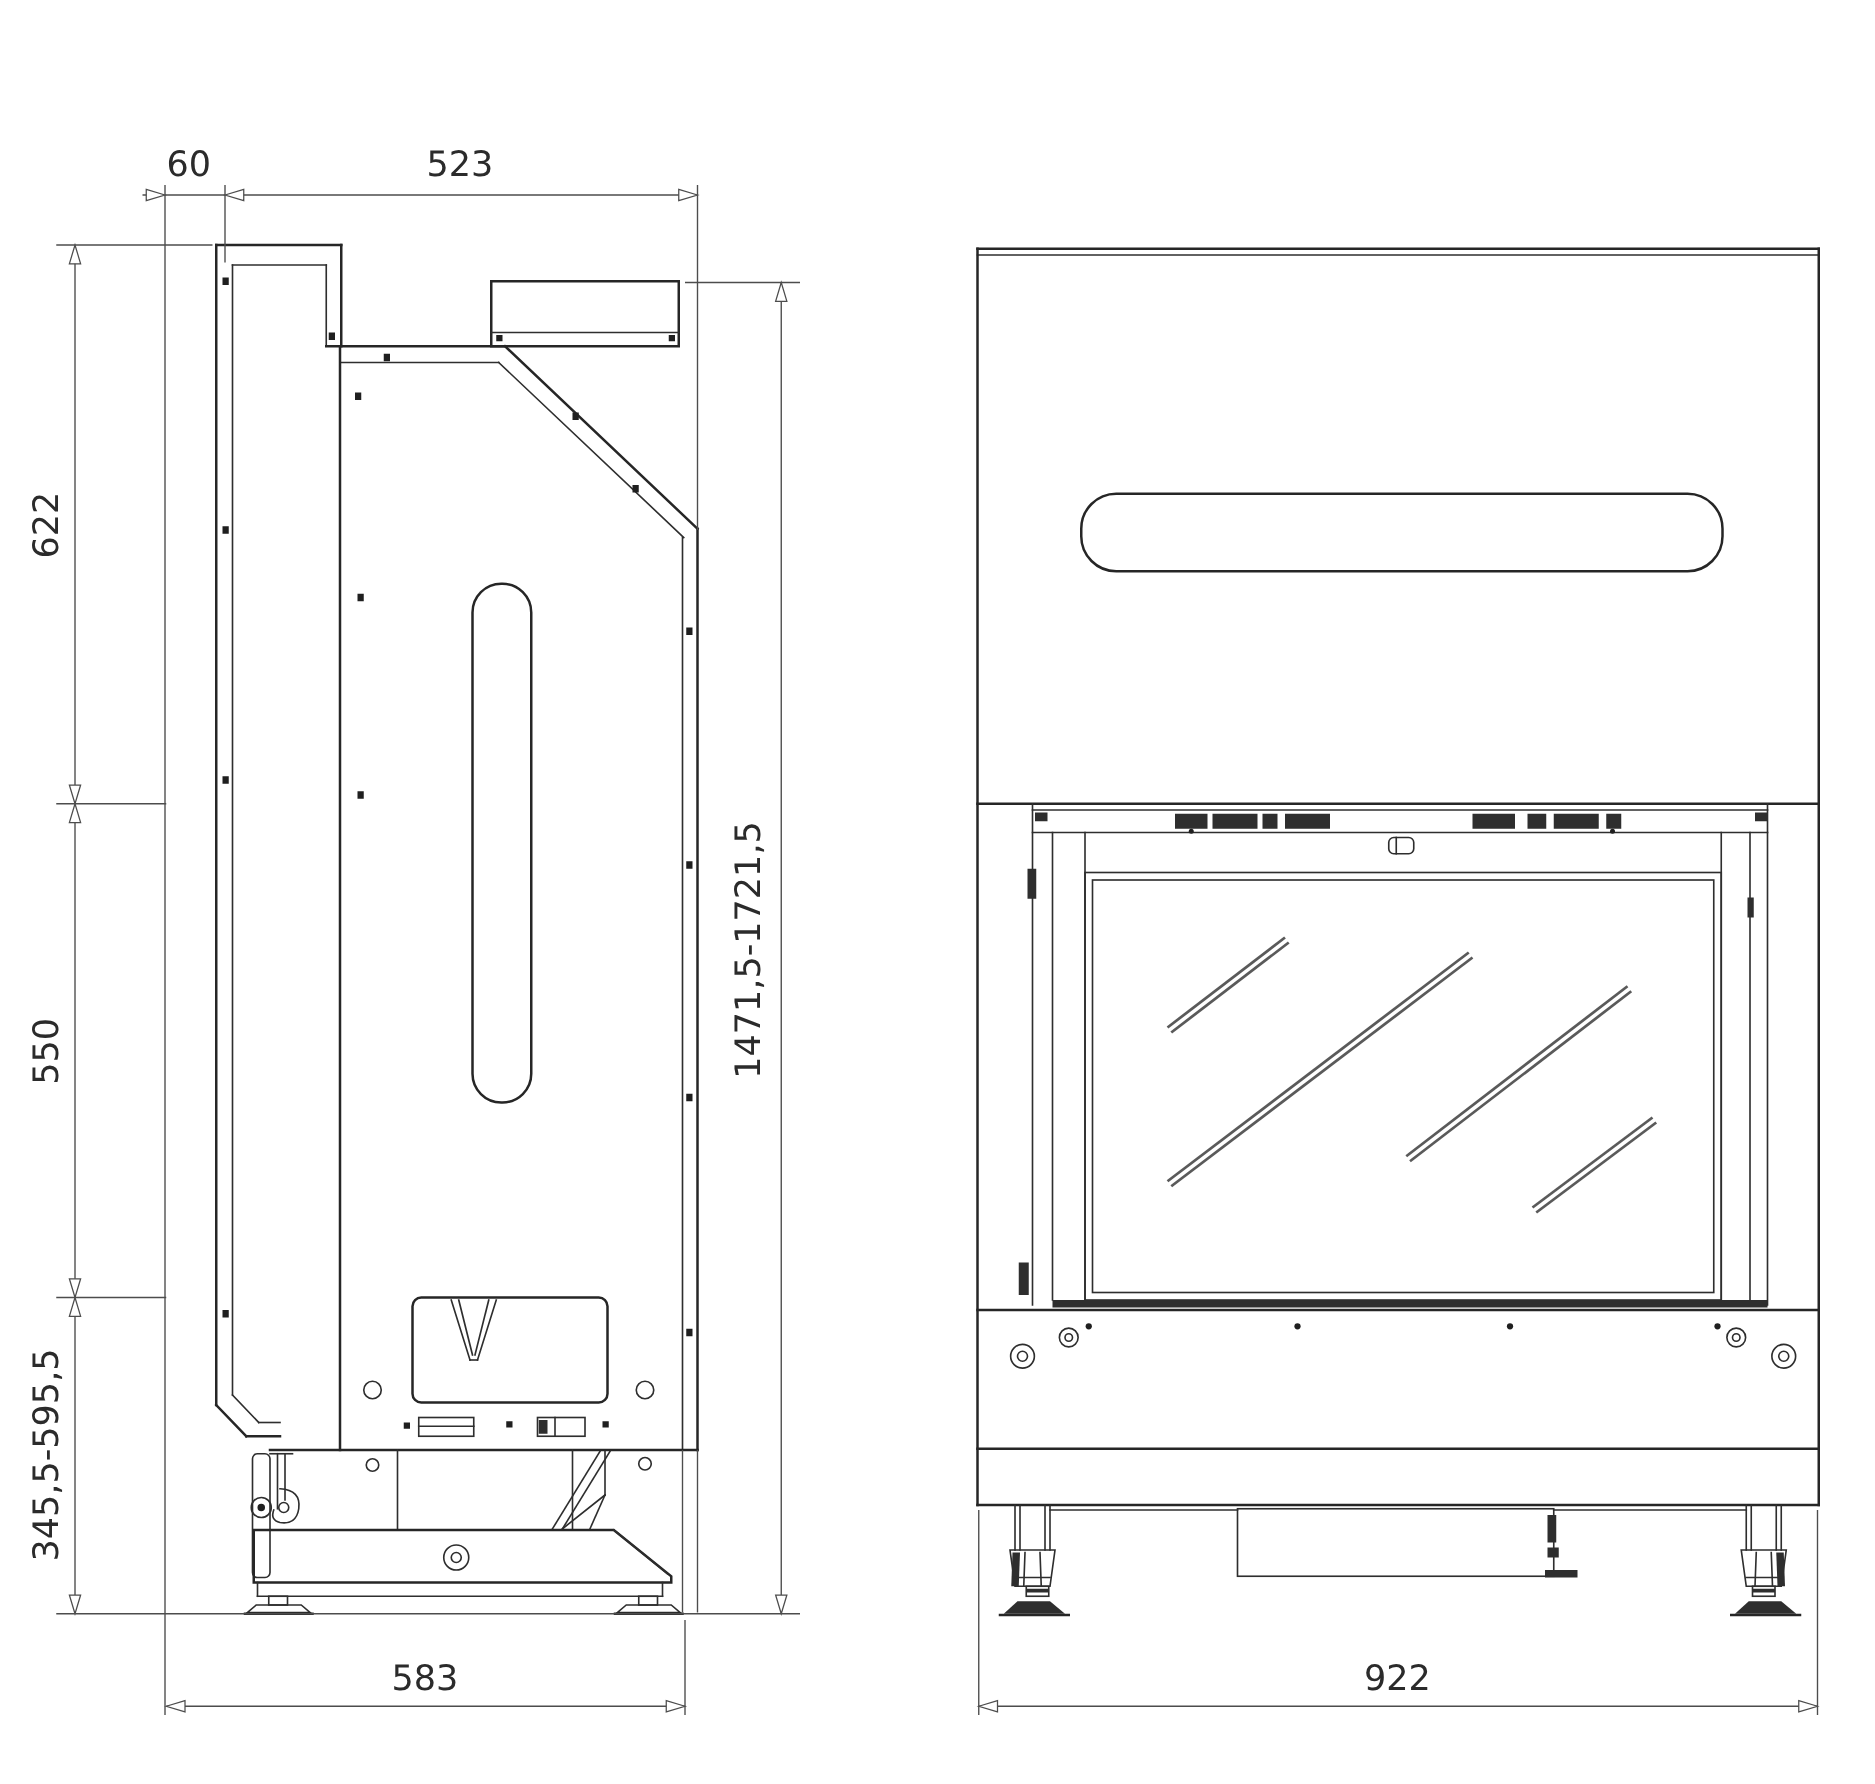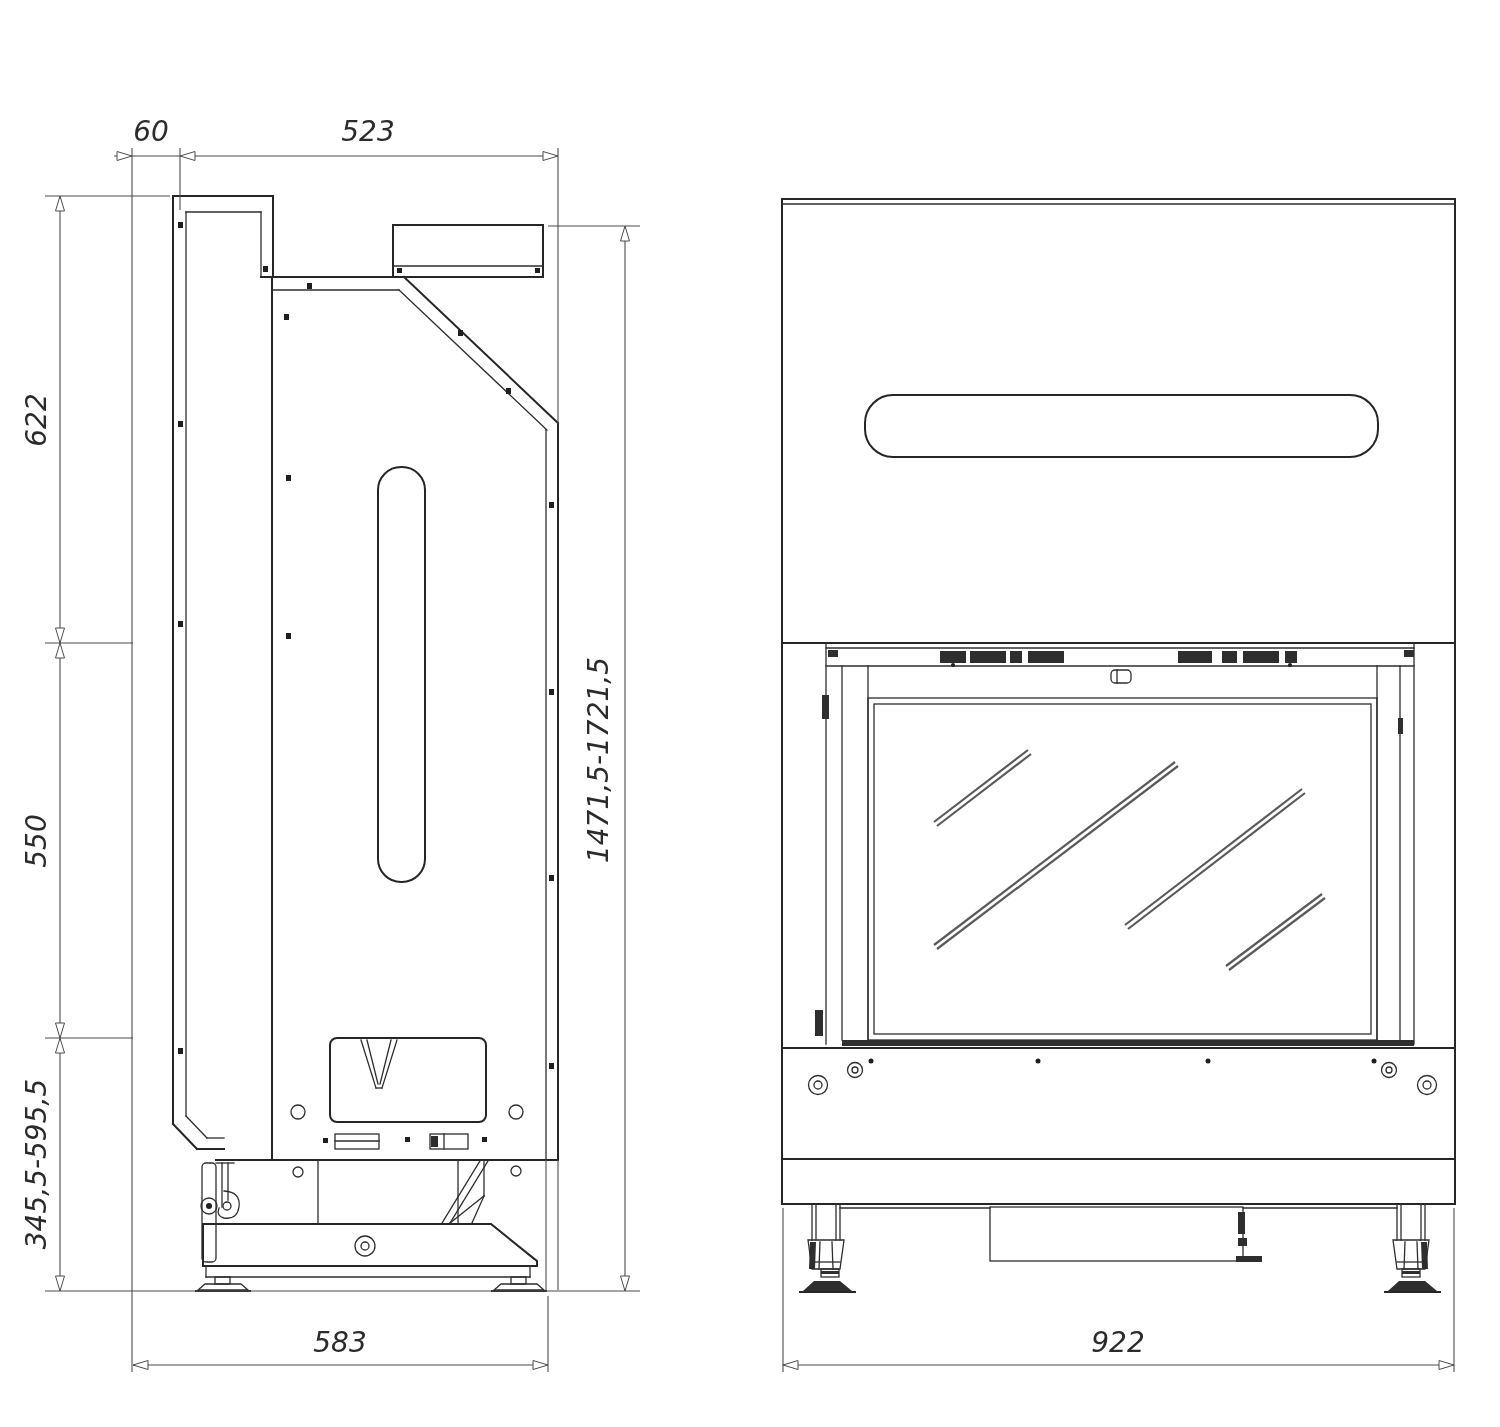--- a/index.html
+++ b/index.html
@@ -1,16 +1,16 @@
 <!DOCTYPE html>
 <html><head>
 <meta charset="utf-8">
 <style>
   html,body{margin:0;padding:0;background:#ffffff;}
-  .page{width:1500px;height:1427px;position:relative;background:#fff;font-family:"DejaVu Sans",sans-serif;font-style:italic;}
+  .page{width:1500px;height:1427px;position:relative;background:#fff;font-family:"DejaVu Sans",sans-serif;}
   svg{display:block;}
   .obj{stroke:#262626;stroke-width:2;fill:none;stroke-linecap:square;}
   .obj-thin{stroke:#2e2e2e;stroke-width:1.3;fill:none;stroke-linecap:square;}
   .dark{fill:#2e2e2e;stroke:none;}
   .dim{stroke:#4d4d4d;stroke-width:1.1;fill:none;}
   .arrow{fill:#ffffff;stroke:#4d4d4d;stroke-width:1;}
   .dot{fill:#1f1f1f;stroke:none;}
   .refl{stroke:#5a5a5a;stroke-width:2.2;fill:none;}
   text{font-family:"DejaVu Sans",sans-serif;font-size:28px;fill:#2b2b2b;}
 </style>

